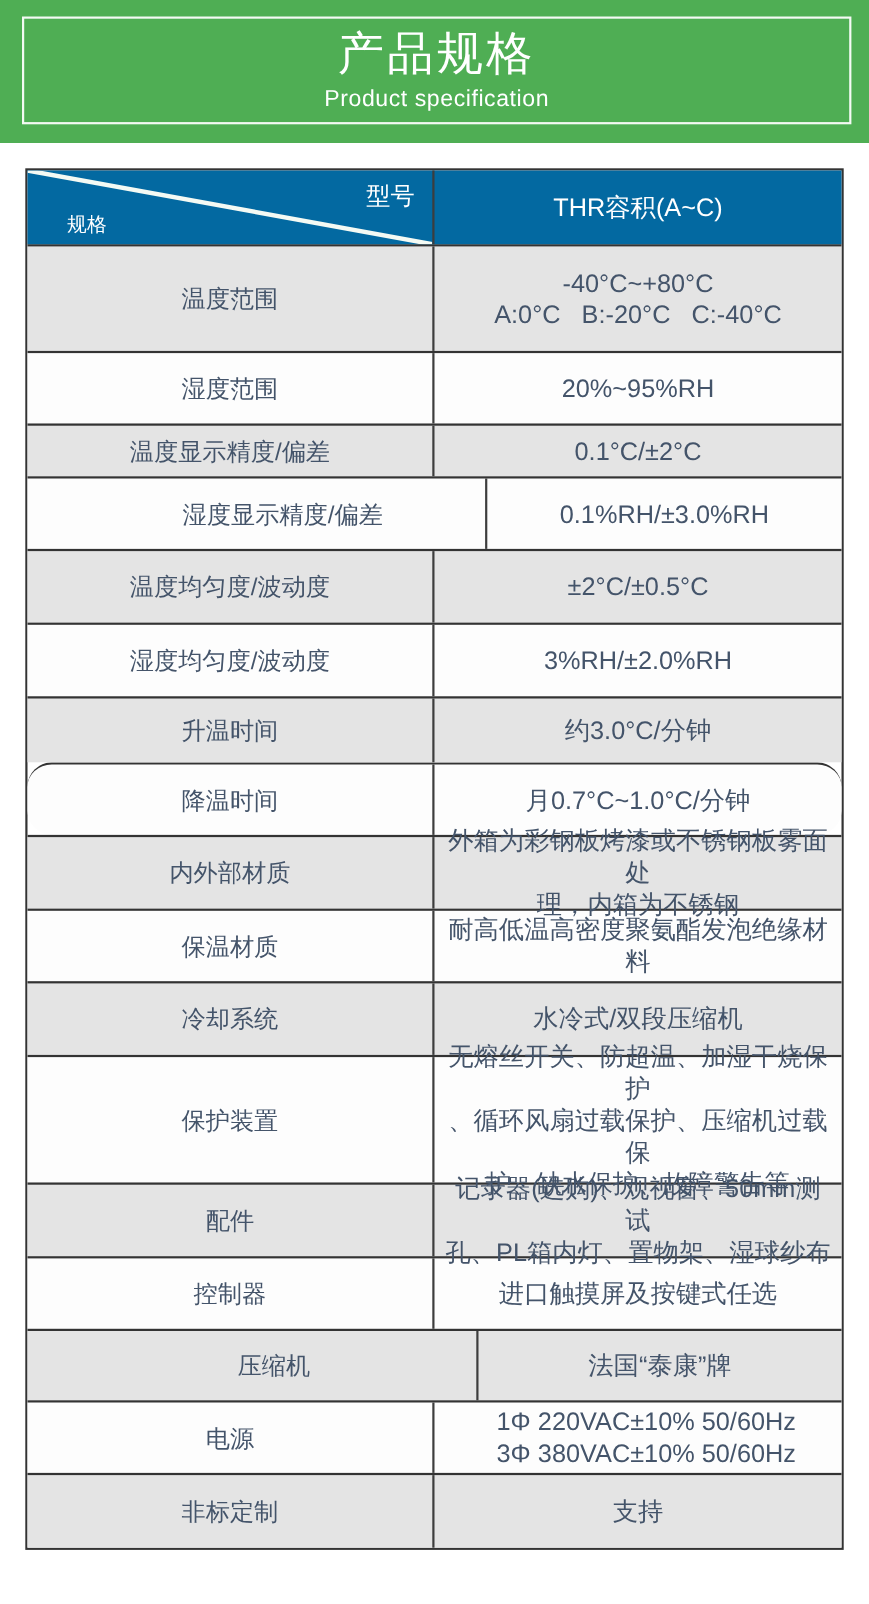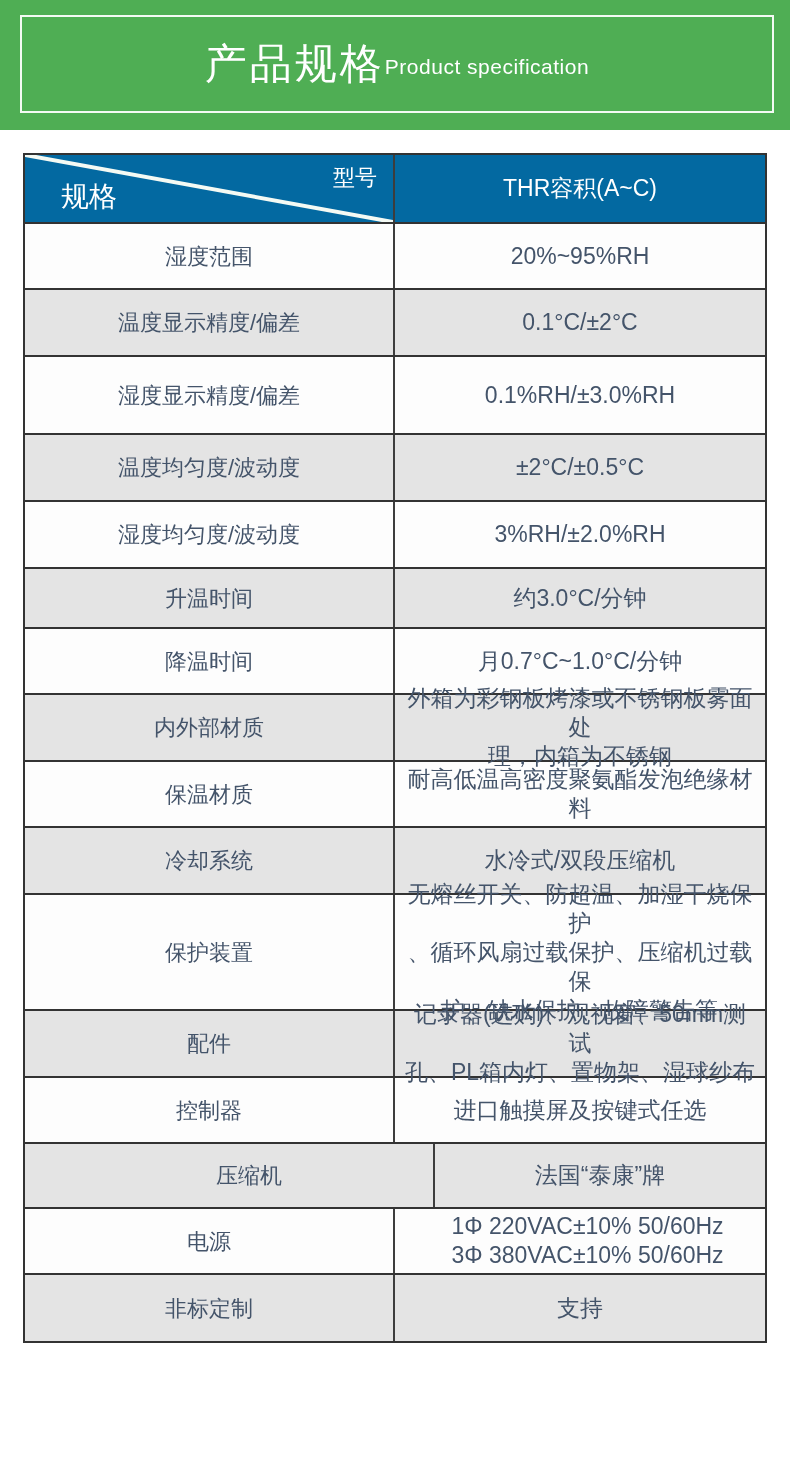--- a/index.html
+++ b/index.html
@@ -10,21 +10,21 @@
     background:#ffffff; overflow:hidden; margin:0 auto;
   }
   
   .banner{
     position:absolute; left:0; top:0; width:790px; height:130px;
     background:#4fae54;
   }
   .banner-frame{
     position:absolute; left:20px; right:16px; top:15px; bottom:17px;
     border:2px solid #f4faf4;
-    display:flex; flex-direction:row; align-items:center; justify-content:center;
+    display:flex; flex-direction:column; align-items:center; justify-content:center;
   }
   .banner-title{
     color:#ffffff; font-size:42px; font-weight:500; letter-spacing:3px; line-height:1.1;
   }
   .banner-subtitle{
     color:#ffffff; font-size:21px; font-weight:400; margin-top:6px; letter-spacing:0.5px;
   }
   
   .spec-table{
     position:absolute; left:23px; top:153px; width:744px;
@@ -37,21 +37,21 @@
   .th-corner{
     position:relative; width:370px; border-right:2px solid #3d3d3d; overflow:hidden;
   }
   .th-corner svg{ position:absolute; left:0; top:0; width:100%; height:100%; }
   .corner-top{
     position:absolute; top:8px; right:16px;
     color:#ffffff; font-size:22px;
   }
   .corner-bottom{
     position:absolute; bottom:6px; left:36px;
-    color:#ffffff; font-size:28px;
+    color:#ffffff; font-size:18px;
   }
   .th-model{
     flex:1; display:flex; align-items:center; justify-content:center;
     color:#ffffff; font-size:23px;
   }
   .tr{
     display:flex; border-top:2px solid #333333; background:#fdfdfd;
   }
   .tr.alt{ background:#e4e4e4; }
   .td{
@@ -79,45 +79,49 @@
       <div class="th-corner">
         <svg viewBox="0 0 370 67" preserveAspectRatio="none">
           <line x1="0" y1="0" x2="370" y2="67" stroke="#f4faf4" stroke-width="4"></line>
         </svg>
         <span class="corner-top">型号</span>
         <span class="corner-bottom">规格</span>
       </div>
       <div class="th-model">THR容积(A~C)</div>
     </div>
     <div>
+        <div class="tr alt" style="height: 97px;">
+    <div class="td label">温度范围</div>
+    <div class="td value"><div>-40°C~+80°C</div><div>A:0°C   B:-20°C   C:-40°C</div></div>
+  </div>
         <div class="tr" style="height: 66px;">
     <div class="td label">湿度范围</div>
     <div class="td value"><div>20%~95%RH</div></div>
   </div>
-        <div class="tr alt" style="height: 67px;">
+        <div class="tr alt" style="height: 48px;">
     <div class="td label">温度显示精度/偏差</div>
     <div class="td value"><div>0.1°C/±2°C</div></div>
   </div>
-        <div class="tr" style="height: 78px;">
+        <div class="tr" style="height: 66px; padding-left: 48px;">
     <div class="td label">湿度显示精度/偏差</div>
     <div class="td value"><div>0.1%RH/±3.0%RH</div></div>
   </div>
         <div class="tr alt" style="height: 67px;">
     <div class="td label">温度均匀度/波动度</div>
     <div class="td value"><div>±2°C/±0.5°C</div></div>
   </div>
         <div class="tr" style="height: 67px;">
     <div class="td label">湿度均匀度/波动度</div>
     <div class="td value"><div>3%RH/±2.0%RH</div></div>
   </div>
         <div class="tr alt" style="height: 60px;">
     <div class="td label">升温时间</div>
     <div class="td value"><div>约3.0°C/分钟</div></div>
   </div>
-        <div class="tr" style="height: 66px;">
+        <div class="tr" style="height: 66px; border-radius: 22px;">
     <div class="td label">降温时间</div>
     <div class="td value"><div>月0.7°C~1.0°C/分钟</div></div>
   </div>
         <div class="tr alt" style="height: 67px;">
     <div class="td label">内外部材质</div>
     <div class="td value"><div>外箱为彩钢板烤漆或不锈钢板雾面处</div><div>理，内箱为不锈钢</div></div>
   </div>
         <div class="tr" style="height: 66px;">
     <div class="td label">保温材质</div>
     <div class="td value"><div>耐高低温高密度聚氨酯发泡绝缘材料</div></div>

